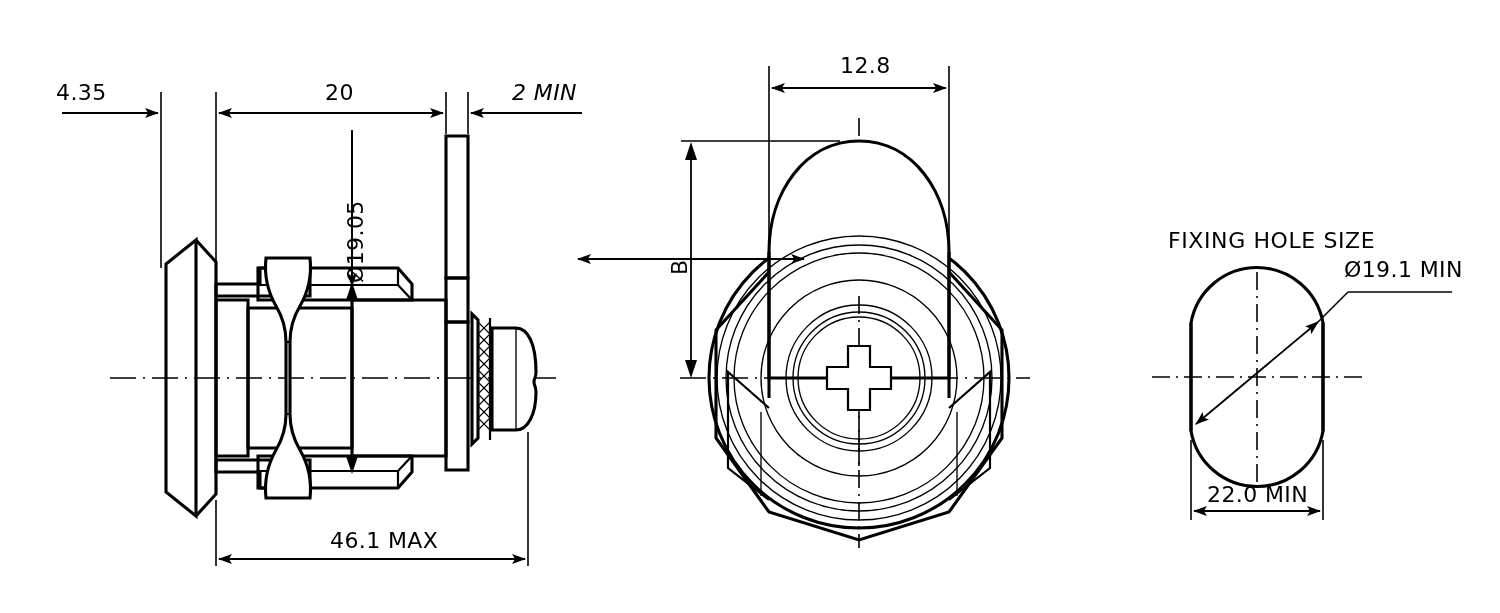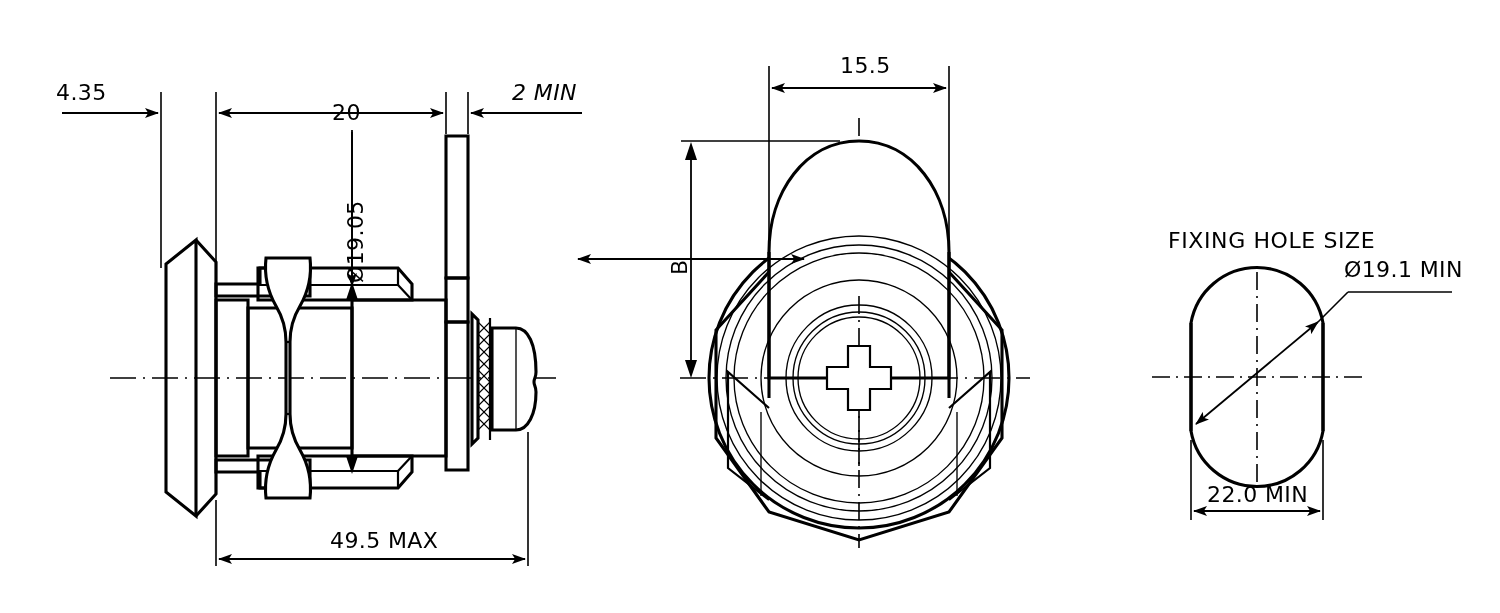--- a/index.html
+++ b/index.html
@@ -303,29 +303,29 @@
       </g>
 
       <line class="extline" x1="1191" y1="440" x2="1191" y2="520"></line>
       <line class="extline" x1="1323" y1="440" x2="1323" y2="520"></line>
       <line class="dimline" x1="1194" y1="511" x2="1320" y2="511" marker-start="url(#arrL)" marker-end="url(#arrR)"></line>
     </g>
   </svg>
 
   <div class="dimtext" style="left:56px; top:82px;">4.35</div>
 
-  <div class="dimtext" style="left:332px; top:82px;margin-top:20px;">20</div>
+  <div class="dimtext" style="left:325px; top:82px;">20</div>
 
   <div class="dimtext" style="left:512px; top:82px;font-style:italic;">2 MIN</div>
 
   <div class="dimtext rot" style="left:345px; top:283px;">Ø19.05</div>
 
-  <div class="dimtext" style="left:330px; top:530px;">49.5 MAX</div>
-
-  <div class="dimtext" style="left:840px; top:55px;">15.5</div>
+  <div class="dimtext" style="left:330px; top:530px;">46.1 MAX</div>
+
+  <div class="dimtext" style="left:840px; top:55px;">12.8</div>
 
   <div class="dimtext rot" style="left:669px; top:275px;">B</div>
 
   <div class="titletext" style="left:1168px; top:228px;">FIXING HOLE SIZE</div>
 
   <div class="dimtext" style="left:1344px; top:259px;">Ø19.1 MIN</div>
 
   <div class="dimtext" style="left:1207px; top:484px;">22.0 MIN</div>
 
 </div>

